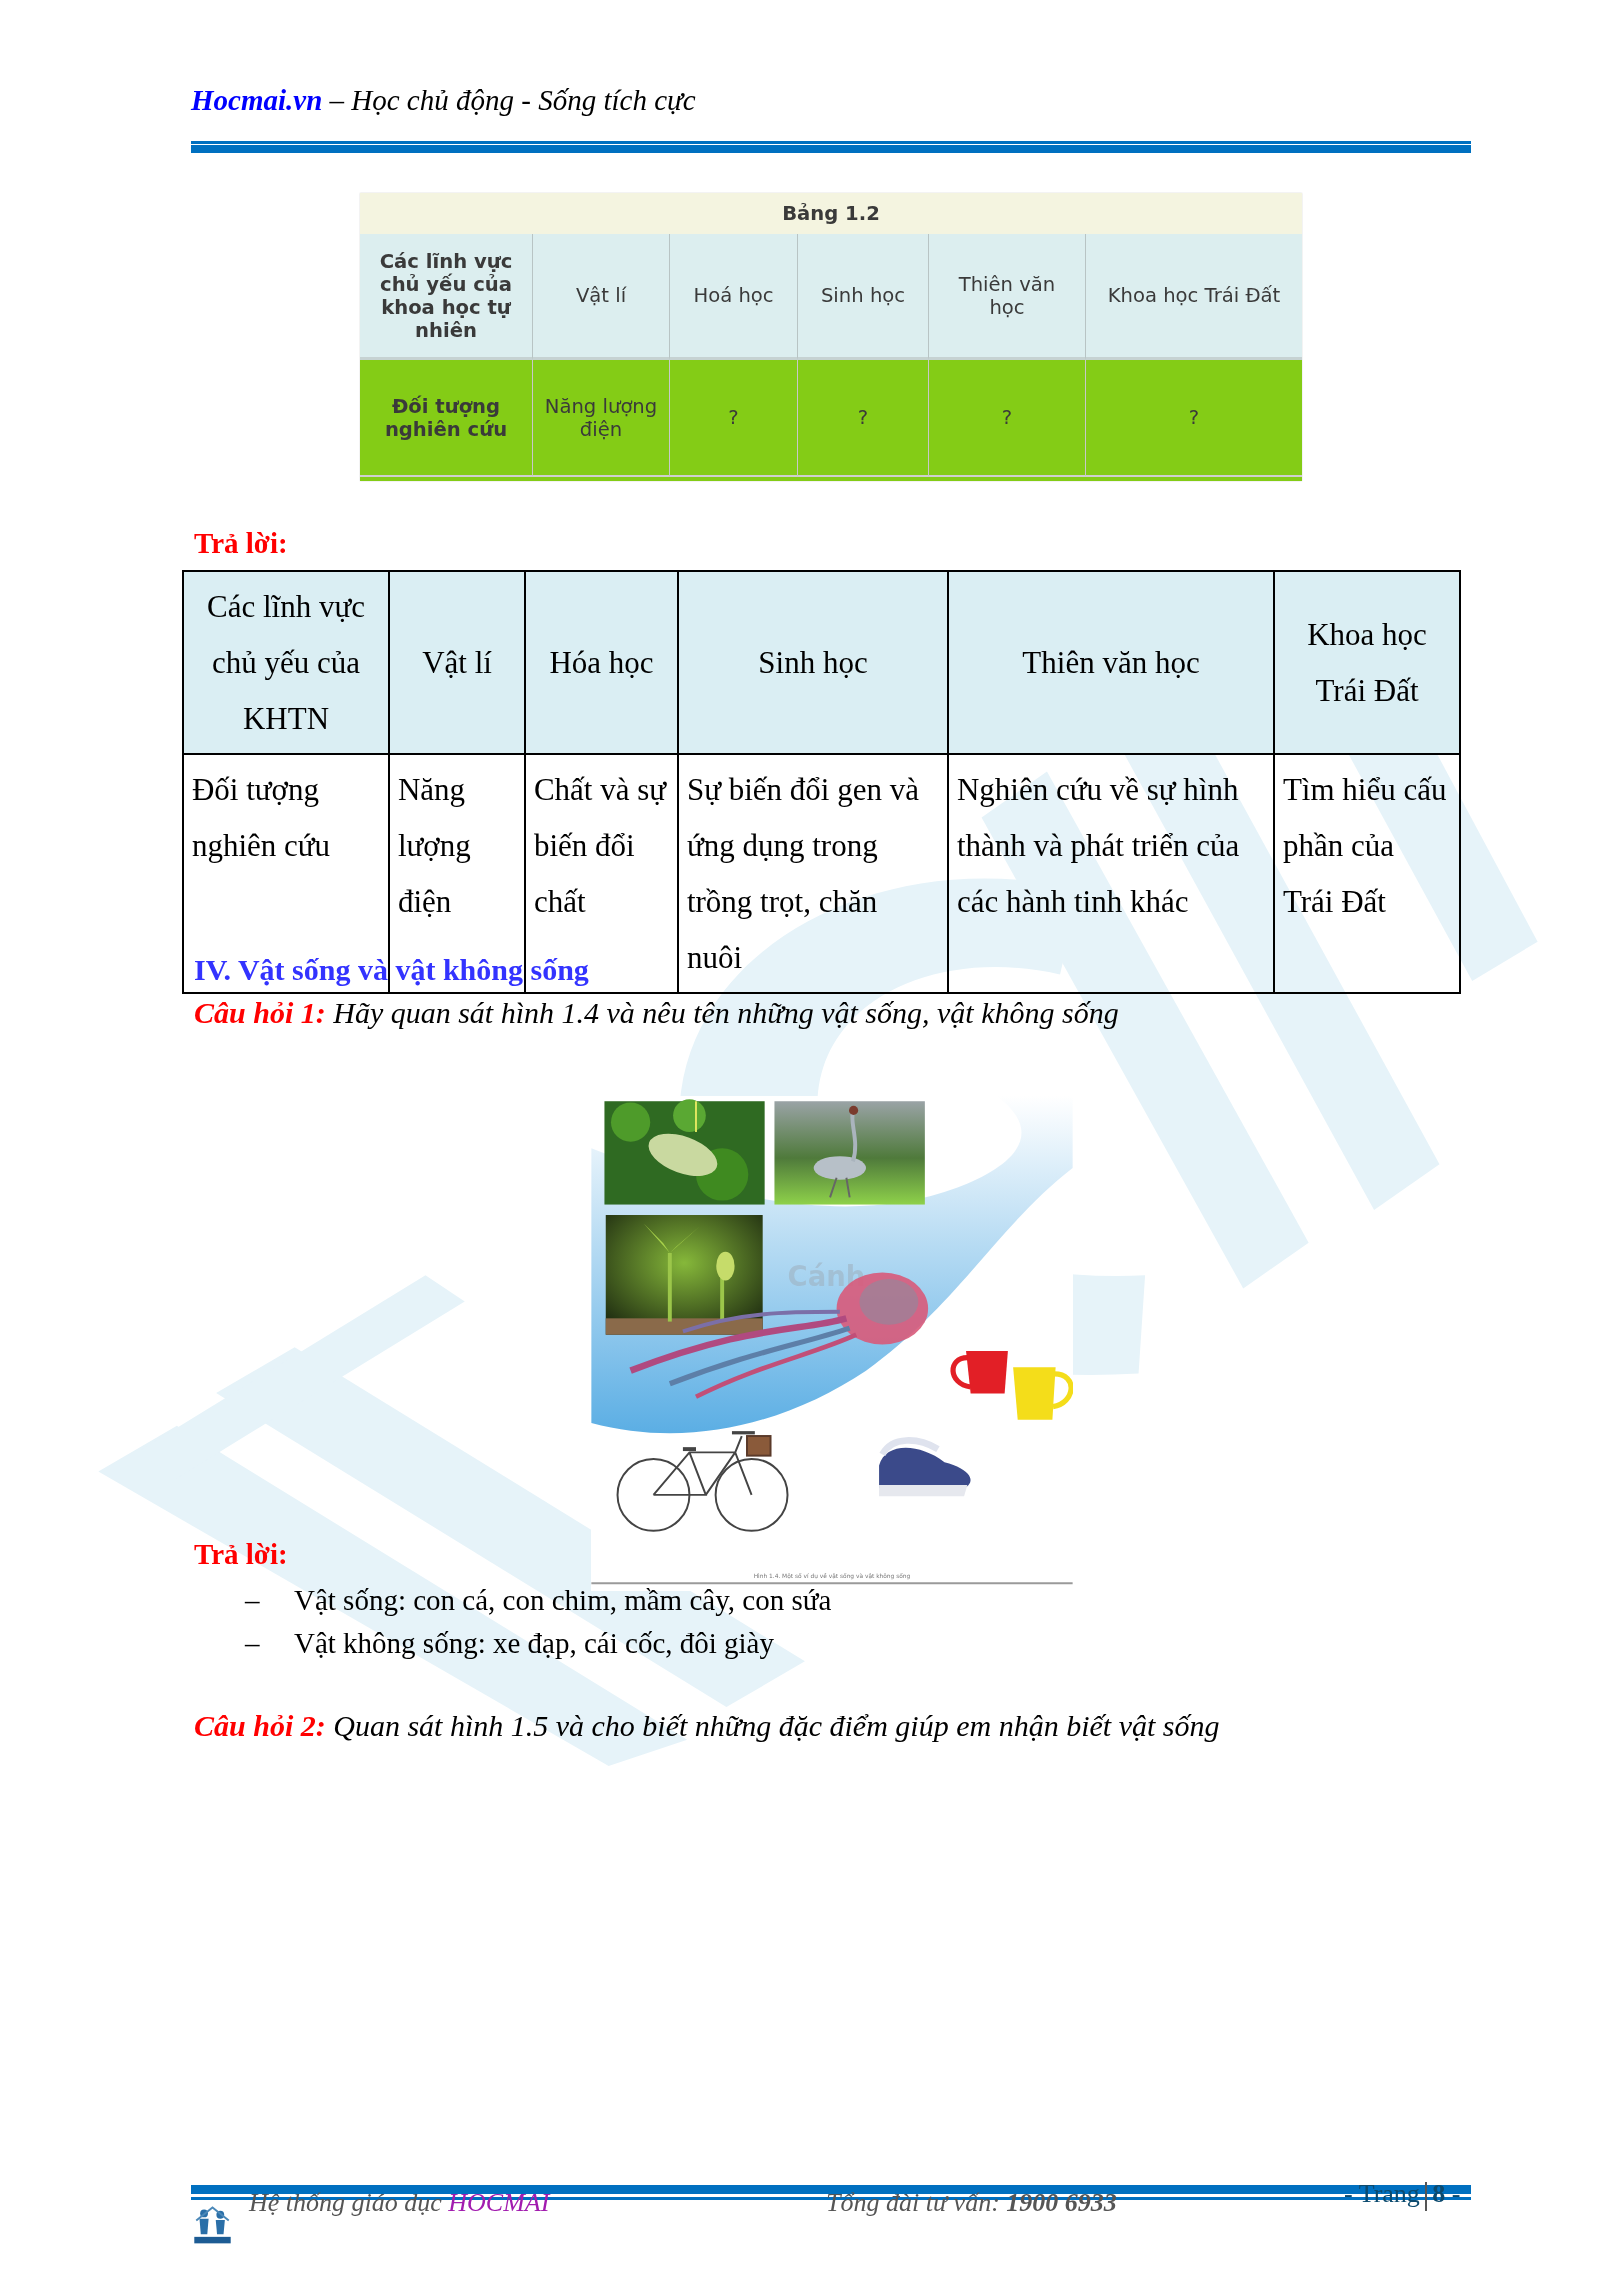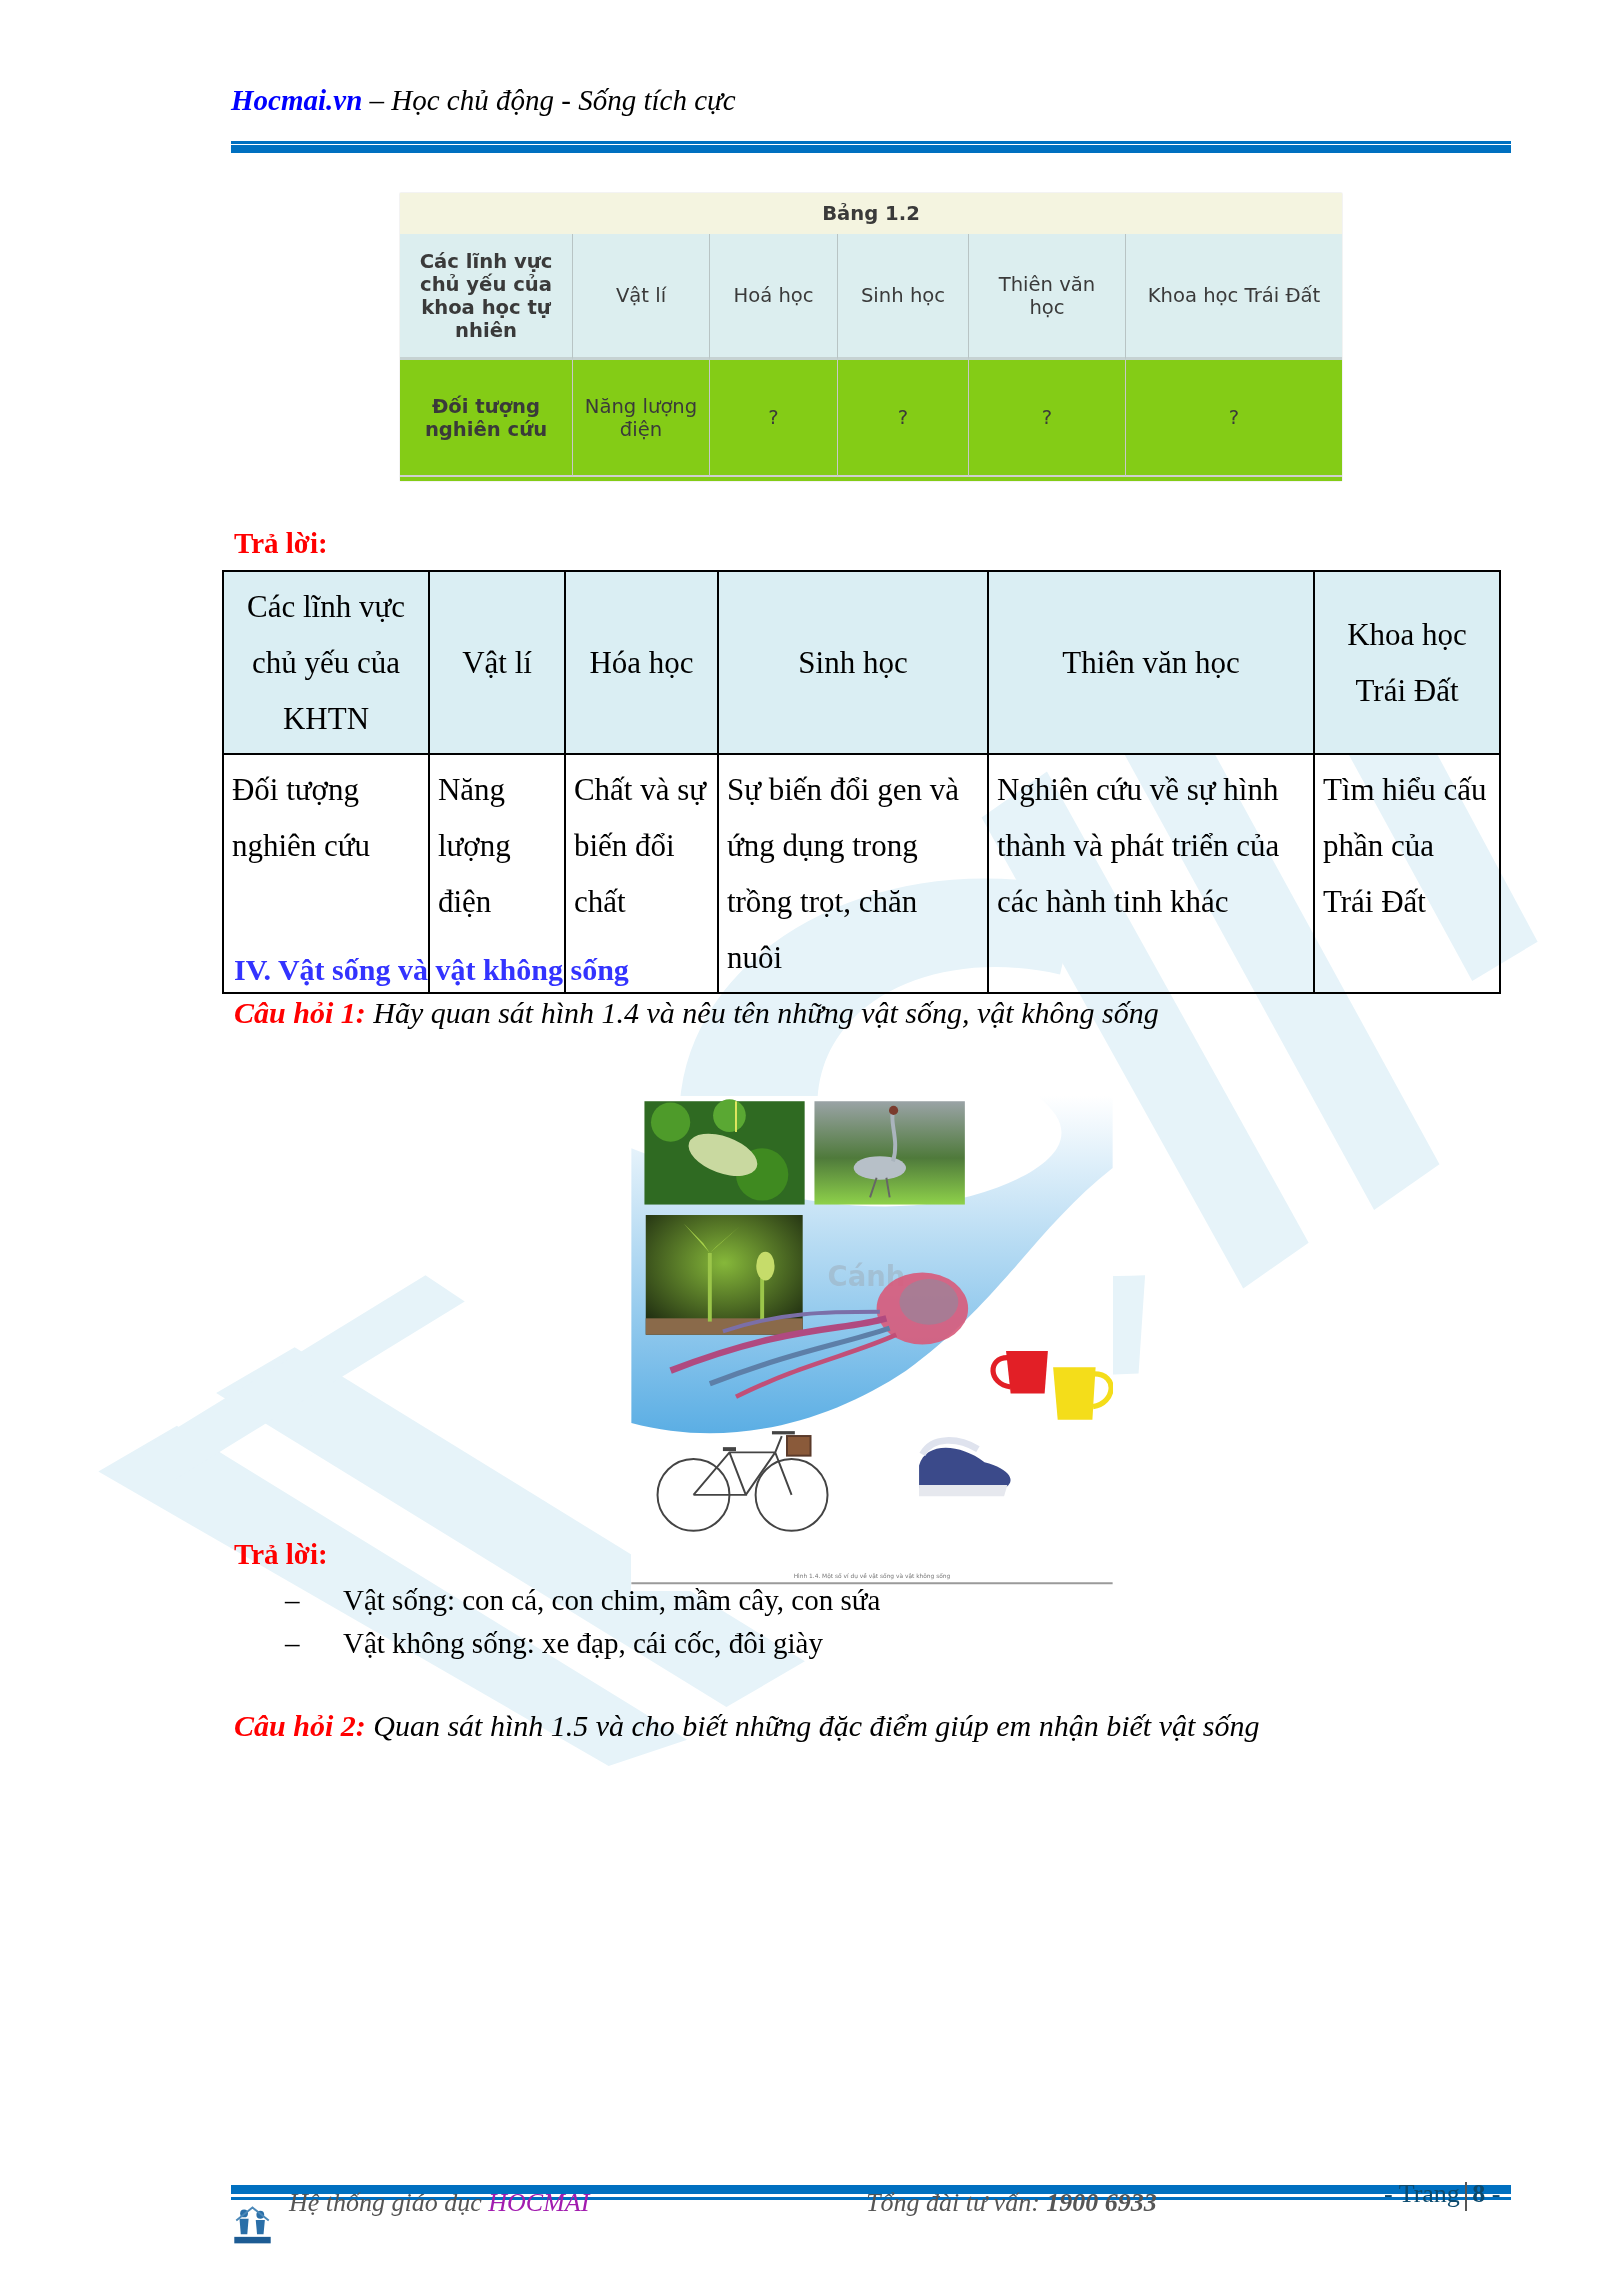--- a/index.html
+++ b/index.html
@@ -1,18 +1,18 @@
 <!DOCTYPE html>
 <html style="font-size:10.5px"><head>
 <meta charset="utf-8">
 <style>
   html, body { margin:0; padding:0; background:#ffffff; }
   body { width:1623px; height:2295px; position:relative; overflow:hidden;
          font-family:"Liberation Serif", "DejaVu Serif", serif; color:#000; }
-  .abs { position:absolute;margin-left:40px; }
+  .abs { position:absolute; }
 
   
   .watermark { position:absolute; left:98px; top:523px; width:1440px; height:1243px; pointer-events:none; z-index:0; }
   .watermark svg { width:100%; height:100%; }
 
   
   .hdr-text { left:191px; top:84px; font-size:29px; font-style:italic; white-space:nowrap; z-index:2; }
   .hdr-brand { color:#0000FF; font-weight:bold; }
   .rule-thin { left:191px; width:1280px; height:2.6px; background:#0070C0; z-index:2; }
   .rule-thick { left:191px; width:1280px; height:7.9px; background:#0070C0; z-index:2; }
@@ -43,21 +43,21 @@
   .ans-table tr.body td { height:164px; text-align:left; }
 
   
   .figure { left:591px; top:1096px; width:482px; height:495px; z-index:2; background:#fff; overflow:hidden; }
   .figure svg { width:100%; height:100%; display:block; }
 
   
   .ans-list { z-index:2; font-size:29px; }
   .ans-item { position:absolute; white-space:nowrap; }
   .ans-dash { position:absolute; left:0; }
-  .ans-text { position:absolute; left:58px; }
+  .ans-text { position:absolute; left:49px; }
 
   
   .f-thick { left:191px; top:2185px; width:1280px; height:9.2px; background:#0070C0; z-index:2; }
   .f-thin  { left:191px; top:2197px; width:1280px; height:3.3px; background:#0070C0; z-index:2; }
   .f-logo { left:193px; top:2204px; width:39px; height:41px; z-index:2; }
   .f-left { left:249px; top:2188px; font-size:26px; font-style:italic; color:#555; white-space:nowrap; z-index:2; }
   .f-left .brand { color:#a21caf; }
   .f-mid { left:826px; top:2188px; font-size:26px; font-style:italic; color:#555; white-space:nowrap; z-index:2; }
   .f-mid .hot { font-weight:bold; }
   .f-right { left:1344px; top:2179px; font-size:26px; color:#0c4a6e; white-space:nowrap; z-index:2; }

